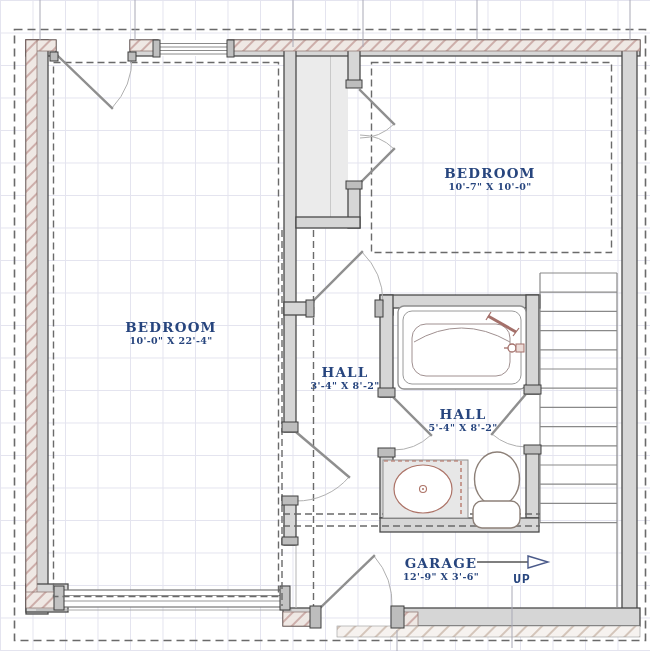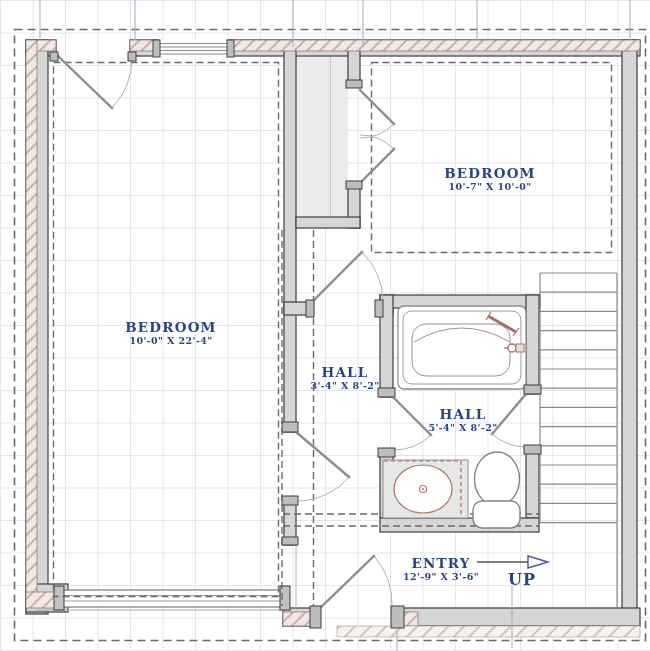--- a/index.html
+++ b/index.html
@@ -13,21 +13,21 @@
   }
   #plan-svg{position:absolute;left:0;top:0;}
   .room-label{
     position:absolute;transform:translate(-50%,-50%);
     text-align:center;color:#27457e;white-space:nowrap;line-height:1.15;
   }
   .room-label .rname{font-size:13.5px;font-weight:bold;letter-spacing:1.2px;}
   .room-label .rdims{font-size:9.5px;font-weight:bold;letter-spacing:0.4px;}
   .up-label{
     position:absolute;transform:translate(-50%,-50%);
-    color:#27457e;font-size:16px;font-weight:bold;letter-spacing:1px;white-space:nowrap;
+    color:#27457e;font-size:13px;font-weight:bold;letter-spacing:1px;white-space:nowrap;font-family:Liberation Mono, monospace;
   }
 </style>
 </head>
 <body>
 
 <div id="plan-root">
 
 <svg id="plan-svg" width="650" height="651" viewBox="0 0 650 651">
   <defs>
     <pattern id="brick" width="9" height="9" patternUnits="userSpaceOnUse" patternTransform="rotate(45)">
@@ -227,18 +227,18 @@
 </div>
 <div class="room-label" style="left:345px;top:378px">
   <div class="rname">HALL</div>
   <div class="rdims">3'-4" X 8'-2"</div>
 </div>
 <div class="room-label" style="left:463px;top:420px">
   <div class="rname">HALL</div>
   <div class="rdims">5'-4" X 8'-2"</div>
 </div>
 <div class="room-label" style="left:441px;top:569px">
-  <div class="rname">ENTRY</div>
+  <div class="rname">GARAGE</div>
   <div class="rdims">12'-9" X 3'-6"</div>
 </div>
 <div class="up-label" style="left:522px;top:579px">UP</div>
 
 </div>
 
 </body></html>

